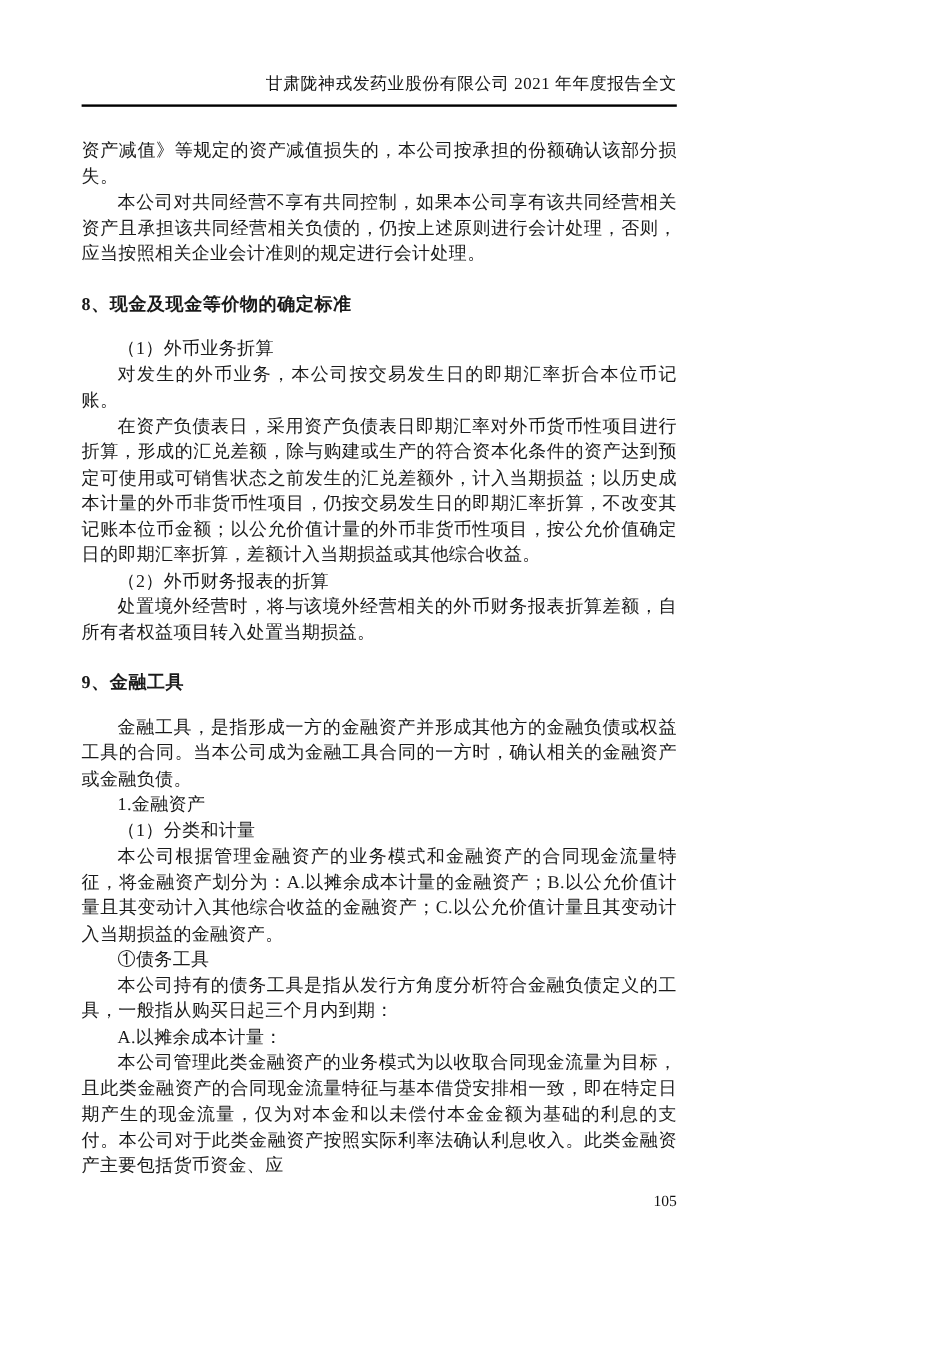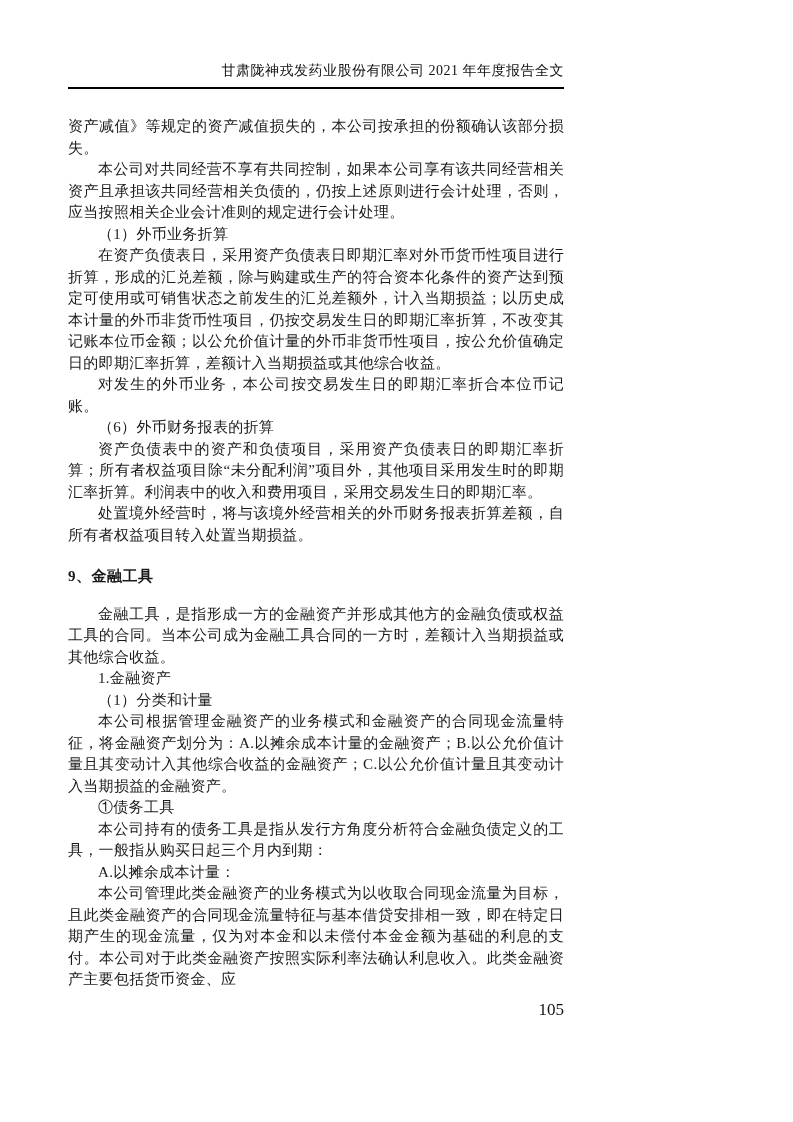--- a/index.html
+++ b/index.html
@@ -44,48 +44,48 @@
   .doc-content h3.sec-heading {
     font-size: 15px;
     line-height: 21.5px;
     font-weight: bold;
     margin: 20px 0 16px 0;
     text-align: left;
     letter-spacing: 0.5px;
   }
   .page-number {
     text-align: right;
-    font-size: 17px;
+    font-size: 13px;
     margin-top: 9px;
     color: #111;
   }
 </style>
 </head>
 <body>
 
 <div class="page">
 
   <div class="doc-header">
     <span>甘肃陇神戎发药业股份有限公司 2021 年年度报告全文</span>
   </div>
 
   <div class="doc-content">
     <p class="no-indent">资产减值》等规定的资产减值损失的，本公司按承担的份额确认该部分损失。</p>
     <p class="indent">本公司对共同经营不享有共同控制，如果本公司享有该共同经营相关资产且承担该共同经营相关负债的，仍按上述原则进行会计处理，否则，应当按照相关企业会计准则的规定进行会计处理。</p>
 
+    <h3 class="sec-heading">8、现金及现金等价物的确定标准</h3>
 
     <p class="indent">（1）外币业务折算</p>
+    <p class="indent">对发生的外币业务，本公司按交易发生日的即期汇率折合本位币记账。</p>
     <p class="indent">在资产负债表日，采用资产负债表日即期汇率对外币货币性项目进行折算，形成的汇兑差额，除与购建或生产的符合资本化条件的资产达到预定可使用或可销售状态之前发生的汇兑差额外，计入当期损益；以历史成本计量的外币非货币性项目，仍按交易发生日的即期汇率折算，不改变其记账本位币金额；以公允价值计量的外币非货币性项目，按公允价值确定日的即期汇率折算，差额计入当期损益或其他综合收益。</p>
-    <p class="indent">对发生的外币业务，本公司按交易发生日的即期汇率折合本位币记账。</p>
-    <p class="indent">（6）外币财务报表的折算</p>
-    <p class="indent">资产负债表中的资产和负债项目，采用资产负债表日的即期汇率折算；所有者权益项目除“未分配利润”项目外，其他项目采用发生时的即期汇率折算。利润表中的收入和费用项目，采用交易发生日的即期汇率。</p>
+    <p class="indent">（2）外币财务报表的折算</p>
     <p class="indent">处置境外经营时，将与该境外经营相关的外币财务报表折算差额，自所有者权益项目转入处置当期损益。</p>
 
     <h3 class="sec-heading">9、金融工具</h3>
-    <p class="indent">金融工具，是指形成一方的金融资产并形成其他方的金融负债或权益工具的合同。当本公司成为金融工具合同的一方时，差额计入当期损益或其他综合收益。</p>
+    <p class="indent">金融工具，是指形成一方的金融资产并形成其他方的金融负债或权益工具的合同。当本公司成为金融工具合同的一方时，确认相关的金融资产或金融负债。</p>
     <p class="indent">1.金融资产</p>
     <p class="indent">（1）分类和计量</p>
     <p class="indent">本公司根据管理金融资产的业务模式和金融资产的合同现金流量特征，将金融资产划分为：A.以摊余成本计量的金融资产；B.以公允价值计量且其变动计入其他综合收益的金融资产；C.以公允价值计量且其变动计入当期损益的金融资产。</p>
     <p class="indent">①债务工具</p>
     <p class="indent">本公司持有的债务工具是指从发行方角度分析符合金融负债定义的工具，一般指从购买日起三个月内到期：</p>
     <p class="indent">A.以摊余成本计量：</p>
     <p class="indent">本公司管理此类金融资产的业务模式为以收取合同现金流量为目标，且此类金融资产的合同现金流量特征与基本借贷安排相一致，即在特定日期产生的现金流量，仅为对本金和以未偿付本金金额为基础的利息的支付。本公司对于此类金融资产按照实际利率法确认利息收入。此类金融资产主要包括货币资金、应</p>
   </div>
 
   <div class="page-number">105</div>

